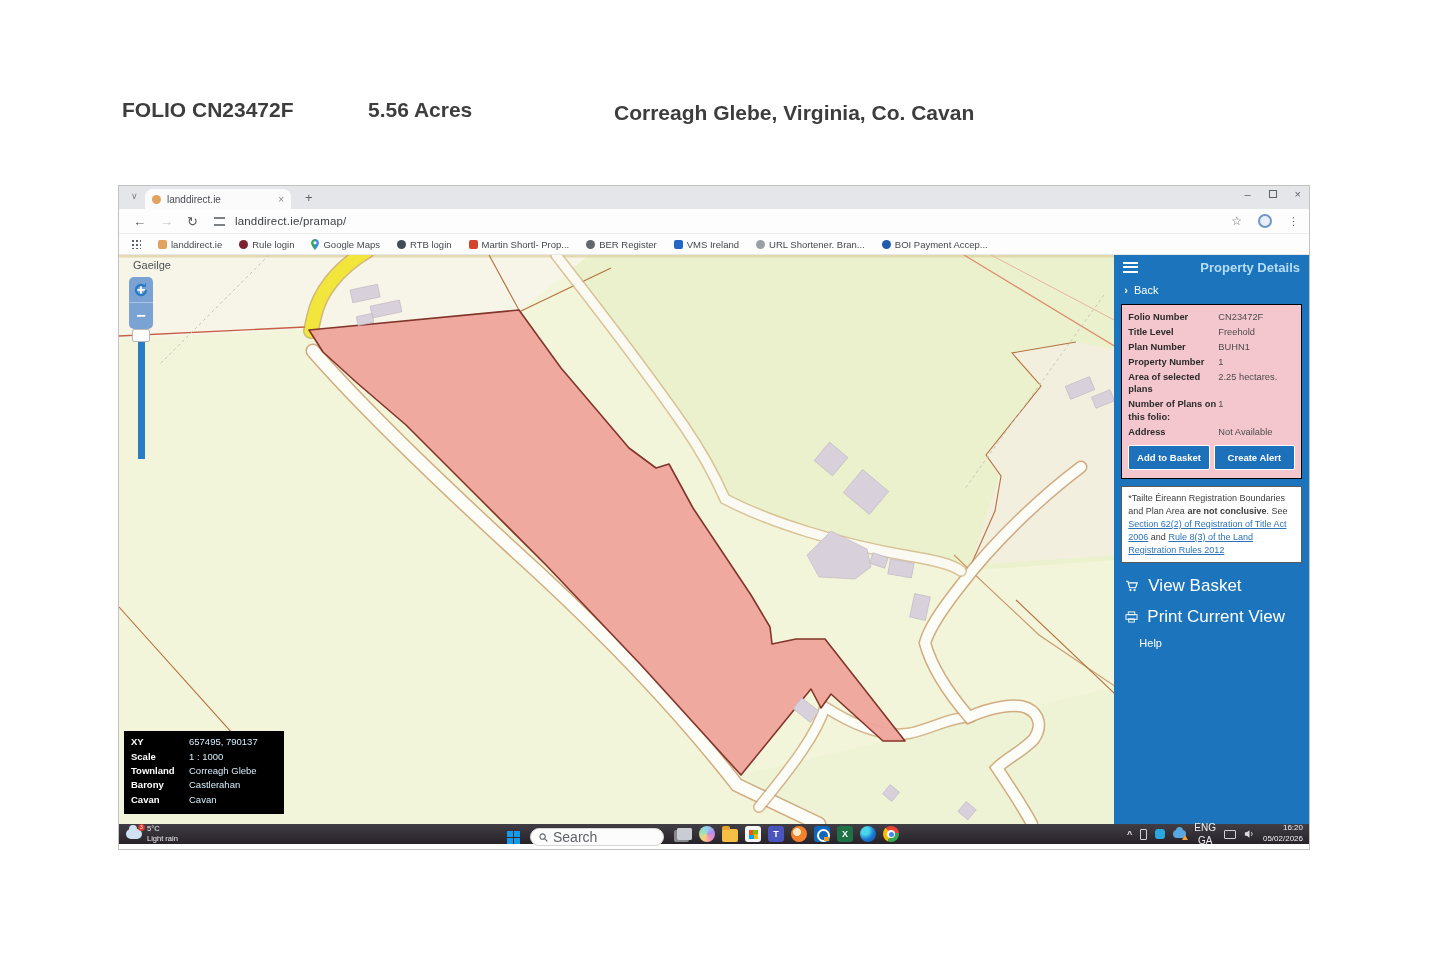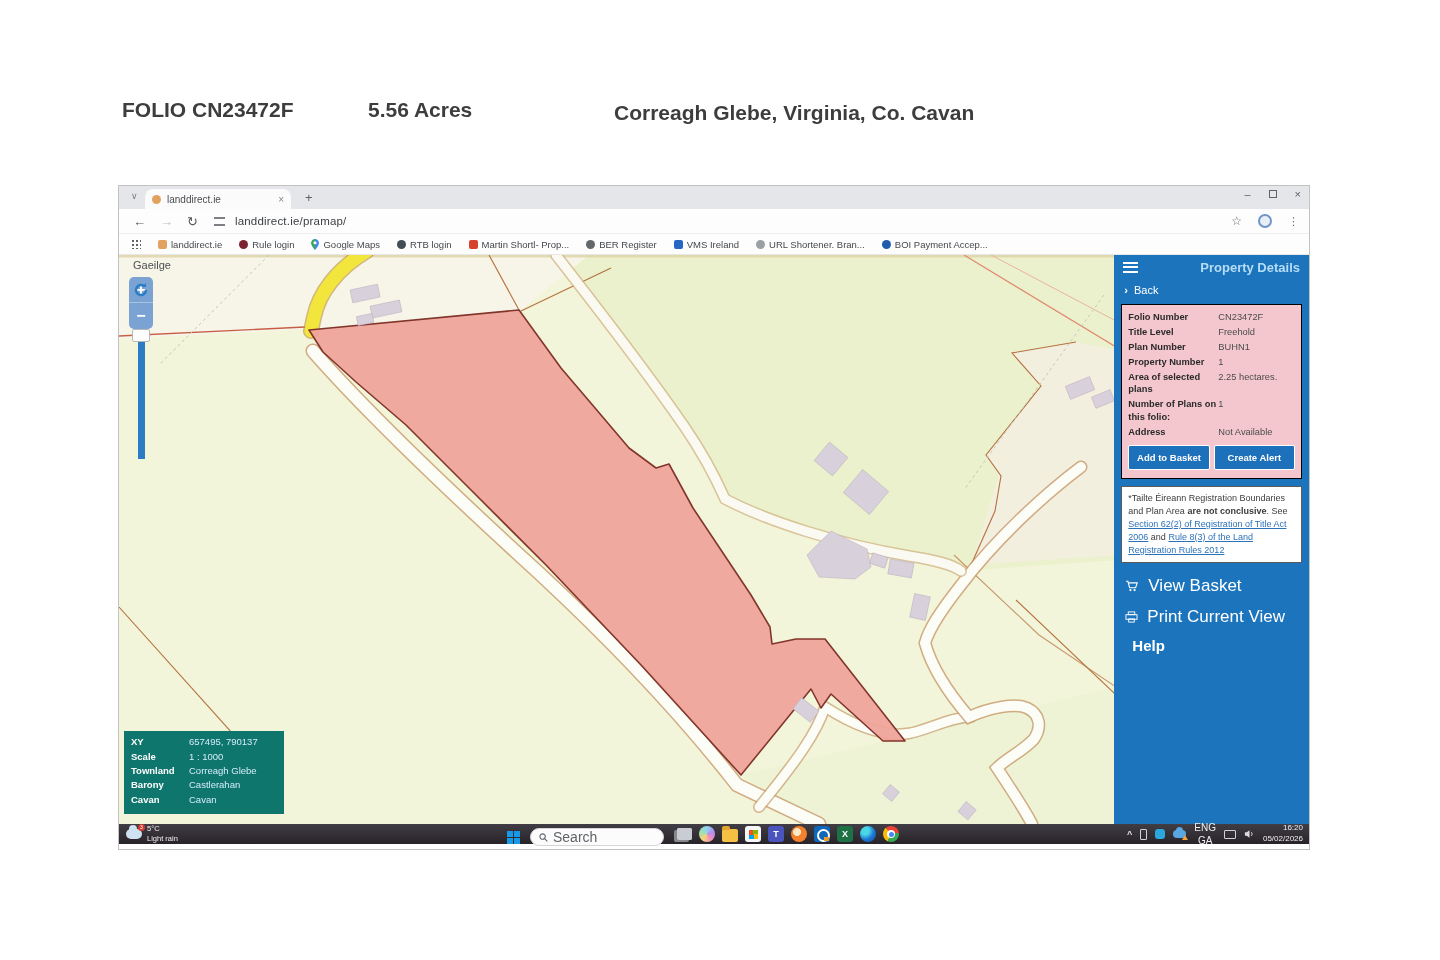--- a/index.html
+++ b/index.html
@@ -58,21 +58,21 @@
 
 .gaeilge { position:absolute; left:14px; top:4px; font-size:11px; color:#4d5054; z-index:5; }
 .zoomwrap { position:absolute; left:10px; top:22px; width:24px; z-index:5; }
 .zbtn { width:24px; height:26px; background:#7aa2d3; color:#fff; font-size:16px; font-weight:bold; text-align:center; line-height:25px; }
 .zplus { border-radius:5px 5px 0 0; border-bottom:1px solid #a9c4e2; }
 .zminus { border-radius:0 0 5px 5px; }
 .zthumb { width:18px; height:13px; background:#fdfdfd; border:1px solid #b9b9b9; border-radius:2px; margin:0 auto; }
 .ztrack { width:7px; height:117px; background:#2a7dc5; margin:0 auto; }
 .zrefresh { margin:5px auto 0; width:16px; height:16px; }
 
-.xybox { position:absolute; left:5px; bottom:10px; width:160px; background:#0f766e; padding:5px 7px 6px; z-index:5; }
+.xybox { position:absolute; left:5px; bottom:10px; width:160px; background:#000000; padding:5px 7px 6px; z-index:5; }
 .xyrow { display:grid; grid-template-columns:58px 1fr; margin-bottom:2.5px; font-size:9.5px; line-height:1.25; }
 .xyrow b { color:#fff; font-weight:bold; }
 .xyrow i { color:#d4ecfb; font-style:normal; }
 
 
 .panel { width:195px; height:569px; background:#1b74bc; color:#fff; position:relative; }
 .phead { height:24px; display:flex; align-items:center; padding:0 9px; }
 .burger { width:15px; }
 .burger i { display:block; height:2px; background:#fff; margin:2.5px 0; }
 .ptitle { margin-left:auto; color:#b6ddf5; font-size:13px; font-weight:bold; }
@@ -80,21 +80,21 @@
 .pback b { font-weight:bold; margin-right:6px; }
 .pbox { margin:5px 7px; background:#f3c7cd; border:1px solid #000000; padding:6px 6px 8px; color:#222; }
 .prow { display:grid; grid-template-columns:90px 1fr; margin-bottom:3px; font-size:9.3px; line-height:1.3; }
 .prow b { font-weight:bold; color:#2a2a2a; }
 .prow s { text-decoration:none; color:#4c4c4c; }
 .pbtns { display:flex; gap:4px; margin-top:7px; }
 .pbtn { flex:1; background:#1d70ba; border:1px solid #fff; border-radius:2px; color:#fff; text-align:center; font-size:9.5px; font-weight:bold; padding:6px 0; }
 .pdisc { margin:7px 7px; background:#fff; border:1px solid #5b5b5b; padding:5px 6px; font-size:9px; color:#3c3c3c; line-height:1.45; }
 .pdisc a { color:#2c72b8; text-decoration:underline; }
 .plink { display:flex; align-items:center; gap:9px; padding:6px 11px 5px; font-size:17px; }
-.phelp { padding:5px 18px; font-size:15px;font-weight:bold; }
+.phelp { padding:5px 25px; font-size:11px; }
 
 
 .taskbar { height:20px; background:linear-gradient(#413d44,#272329); position:relative; display:flex; align-items:center; color:#fff; }
 .weather { position:absolute; left:7px; display:flex; align-items:center; gap:5px; }
 .cloud { position:relative; width:16px; height:10px; background:#cfe2f2; border-radius:8px; }
 .cloud::before { content:""; position:absolute; left:3px; top:-4px; width:8px; height:8px; background:#cfe2f2; border-radius:50%; }
 .wbadge { position:absolute; right:-3px; top:-5px; width:7px; height:7px; background:#d23b2e; border-radius:50%; font-size:5px; text-align:center; line-height:7px; color:#fff; }
 .wtxt { font-size:7.5px; line-height:1.3; color:#f0f0f0; }
 .start { position:absolute; left:388px; top:7px; width:13px; height:13px; display:grid; grid-template-columns:6px 6px; gap:1px; }
 .start i { background:#149ae9; }

